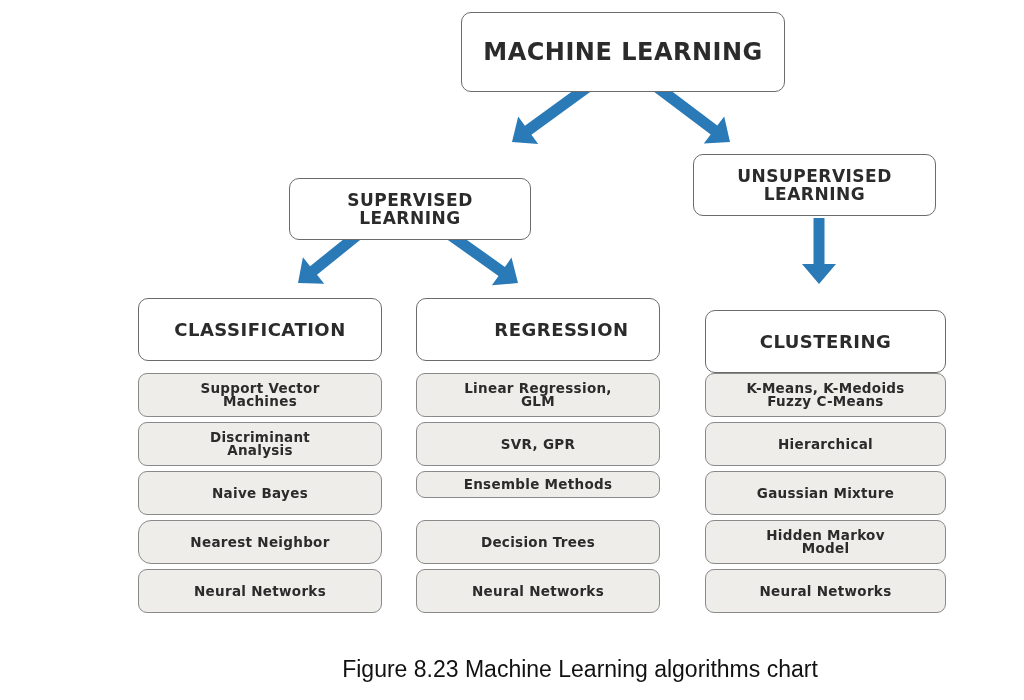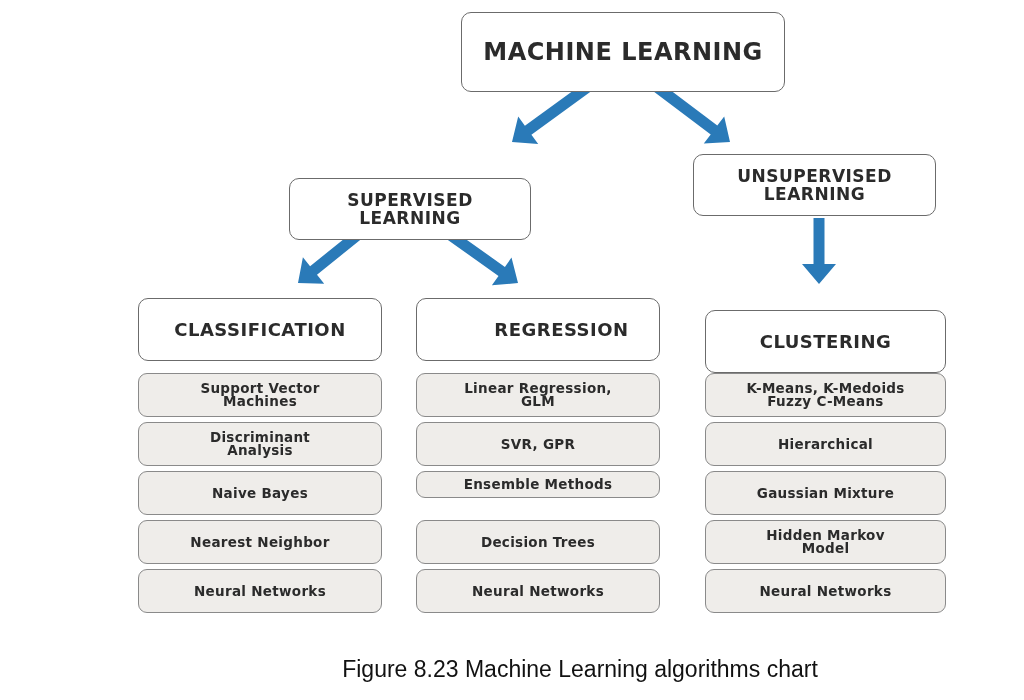--- a/index.html
+++ b/index.html
@@ -88,21 +88,21 @@
       <div>
         <div>Discriminant</div>
         <div>Analysis</div>
       </div>
     </div>
     <div class="item" style="left: 138px; top: 471px; width: 244px; height: 44px;">
       <div>
         <div>Naive Bayes</div>
       </div>
     </div>
-    <div class="item" style="left: 138px; top: 520px; width: 244px; height: 44px;">
+    <div class="item" style="left: 138px; top: 520px; width: 244px; height: 44px; border-radius: 13px;">
       <div>
         <div>Nearest Neighbor</div>
       </div>
     </div>
     <div class="item" style="left: 138px; top: 569px; width: 244px; height: 44px;">
       <div>
         <div>Neural Networks</div>
       </div>
     </div>
     <div class="item" style="left: 416px; top: 373px; width: 244px; height: 44px;">

